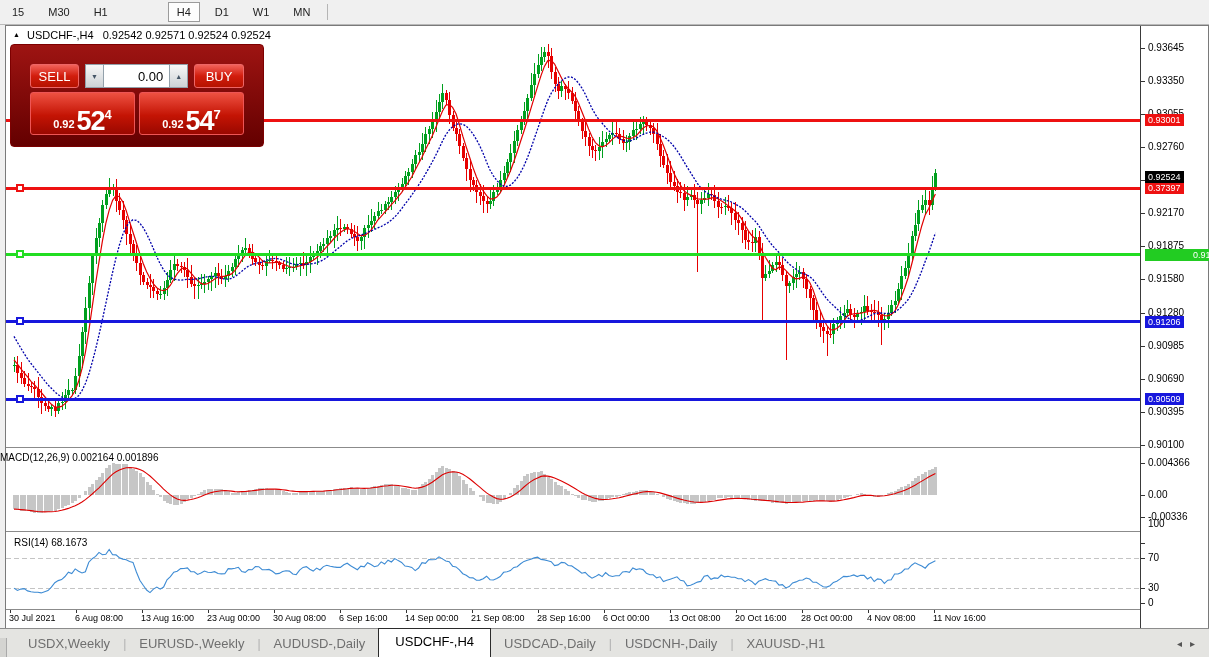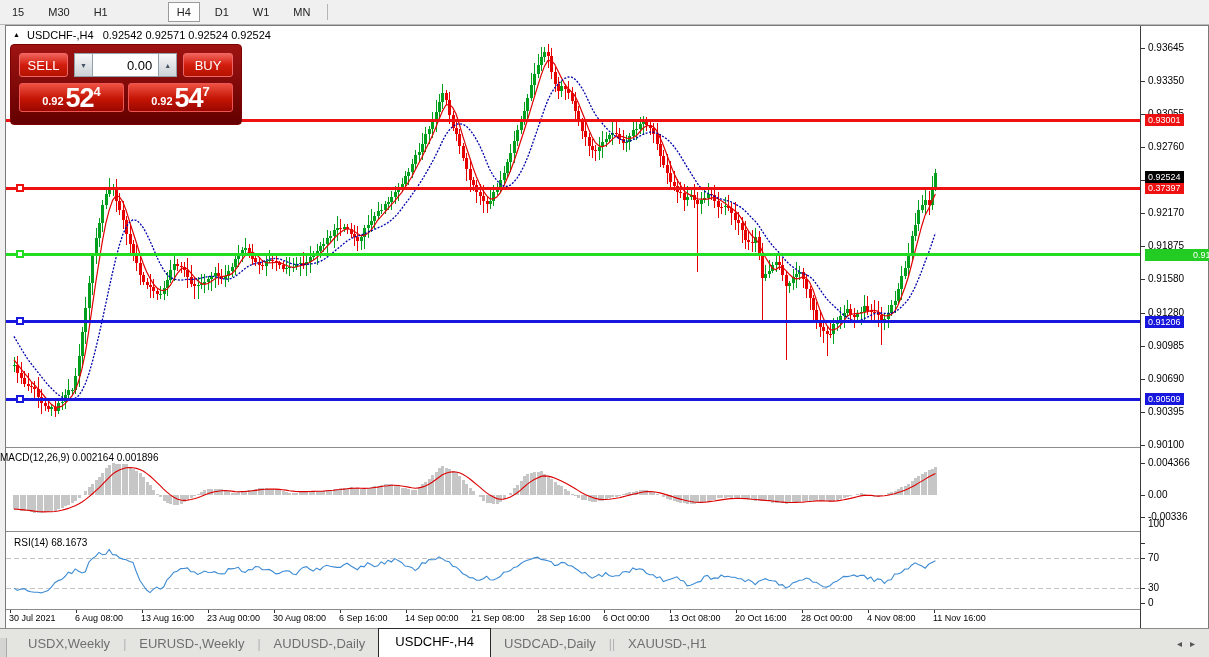--- a/index.html
+++ b/index.html
@@ -25,32 +25,32 @@
   .ptick{position:absolute;left:0;width:4px;height:1px;background:#333;}
   .plabel{position:absolute;left:7px;font-size:10px;color:#000;height:12px;line-height:12px;white-space:nowrap;}
   .linelabel{position:absolute;left:4px;font-size:9px;color:#fff;height:12px;line-height:12px;
              padding:0 3px;white-space:nowrap;z-index:4;}
   
   .dates{position:absolute;left:6px;top:610px;width:1134px;height:18px;background:#fff;}
   .dlabel{position:absolute;top:3px;font-size:9px;color:#000;white-space:nowrap;}
   .dtick{position:absolute;top:0;width:1px;height:3px;background:#333;}
   
   .panel{position:absolute;left:10px;top:44px;width:214px;height:63px;z-index:6;
-         background:linear-gradient(#9e1412,#640000);border:1px solid #7d0000;border-radius:4px;padding:8px;}
+         background:linear-gradient(#9e1412,#640000);border:1px solid #7d0000;border-radius:4px;padding:19px;}
   .prow1{display:flex;height:24px;align-items:stretch;}
   .btn-trade{background:linear-gradient(#f1625a 0%,#d21d0d 50%,#b51200 100%);color:#fff;font-size:13px;
              display:flex;align-items:center;justify-content:center;border:1px solid #e66;border-radius:3px;cursor:pointer;}
   .btn-sell{flex:0 0 47px;}
   .btn-buy{flex:0 0 48px;}
   .spin-btn{width:17px;background:linear-gradient(#f7f7f7,#cdd2d6);border:1px solid #93a1ab;color:#456;
             font-size:7px;display:flex;align-items:center;justify-content:center;cursor:pointer;}
   .vol-box{width:54px;background:#fff;border-top:1px solid #93a1ab;border-bottom:1px solid #93a1ab;
            font-size:13px;color:#000;text-align:right;padding:0 6px;display:flex;align-items:center;justify-content:flex-end;}
   .sp1{margin-left:6px;} .sp2{margin-left:6px;}
-  .prow2{display:flex;gap:4px;margin-top:4px;height:31px;align-items:flex-end;}
+  .prow2{display:flex;gap:4px;margin-top:4px;height:43px;}
   .price-box{flex:1;background:linear-gradient(#ee5142 0%,#c41404 55%,#9a0800 100%);border:1px solid #e55;
              border-radius:3px;color:#fff;display:flex;align-items:flex-end;justify-content:center;cursor:pointer;}
   .pb-small{font-size:11px;font-weight:bold;margin:0 2px 4px 0;}
   .pb-big{font-size:27px;font-weight:bold;line-height:25px;letter-spacing:-1px;}
   .pb-sup{font-size:13px;font-weight:bold;margin-bottom:12px;}
   
   .tabbar{position:absolute;left:0;top:628px;width:1209px;height:29px;background:#e4e4e1;
           border-top:1px solid #8c8c8c;display:flex;align-items:flex-end;}
   .tab-edge{width:6px;height:20px;background:#d4d4d1;border-right:1px solid #aaa;margin-right:8px;}
   .tab{font-size:13px;color:#6f6f6f;padding:5px 13px 7px;cursor:pointer;white-space:nowrap;}
@@ -1040,19 +1040,20 @@
   <div class="tabbar">
     <div class="tab-edge"></div>
   <div class="tab">USDX,Weekly</div>
       <div class="tab-sep">|</div>
       <div class="tab">EURUSD-,Weekly</div>
       <div class="tab-sep">|</div>
       <div class="tab">AUDUSD-,Daily</div>
       <div class="tab active">USDCHF-,H4</div>
       <div class="tab">USDCAD-,Daily</div>
       <div class="tab-sep">|</div>
+      <div class="tab">USDCNH-,Daily</div>
       <div class="tab-sep">|</div>
       <div class="tab">XAUUSD-,H1</div>
     </div>
   <div class="tab-scroll">
     <span>◂</span><span>▸</span>
   </div>
 </div>
 
 </body></html>

